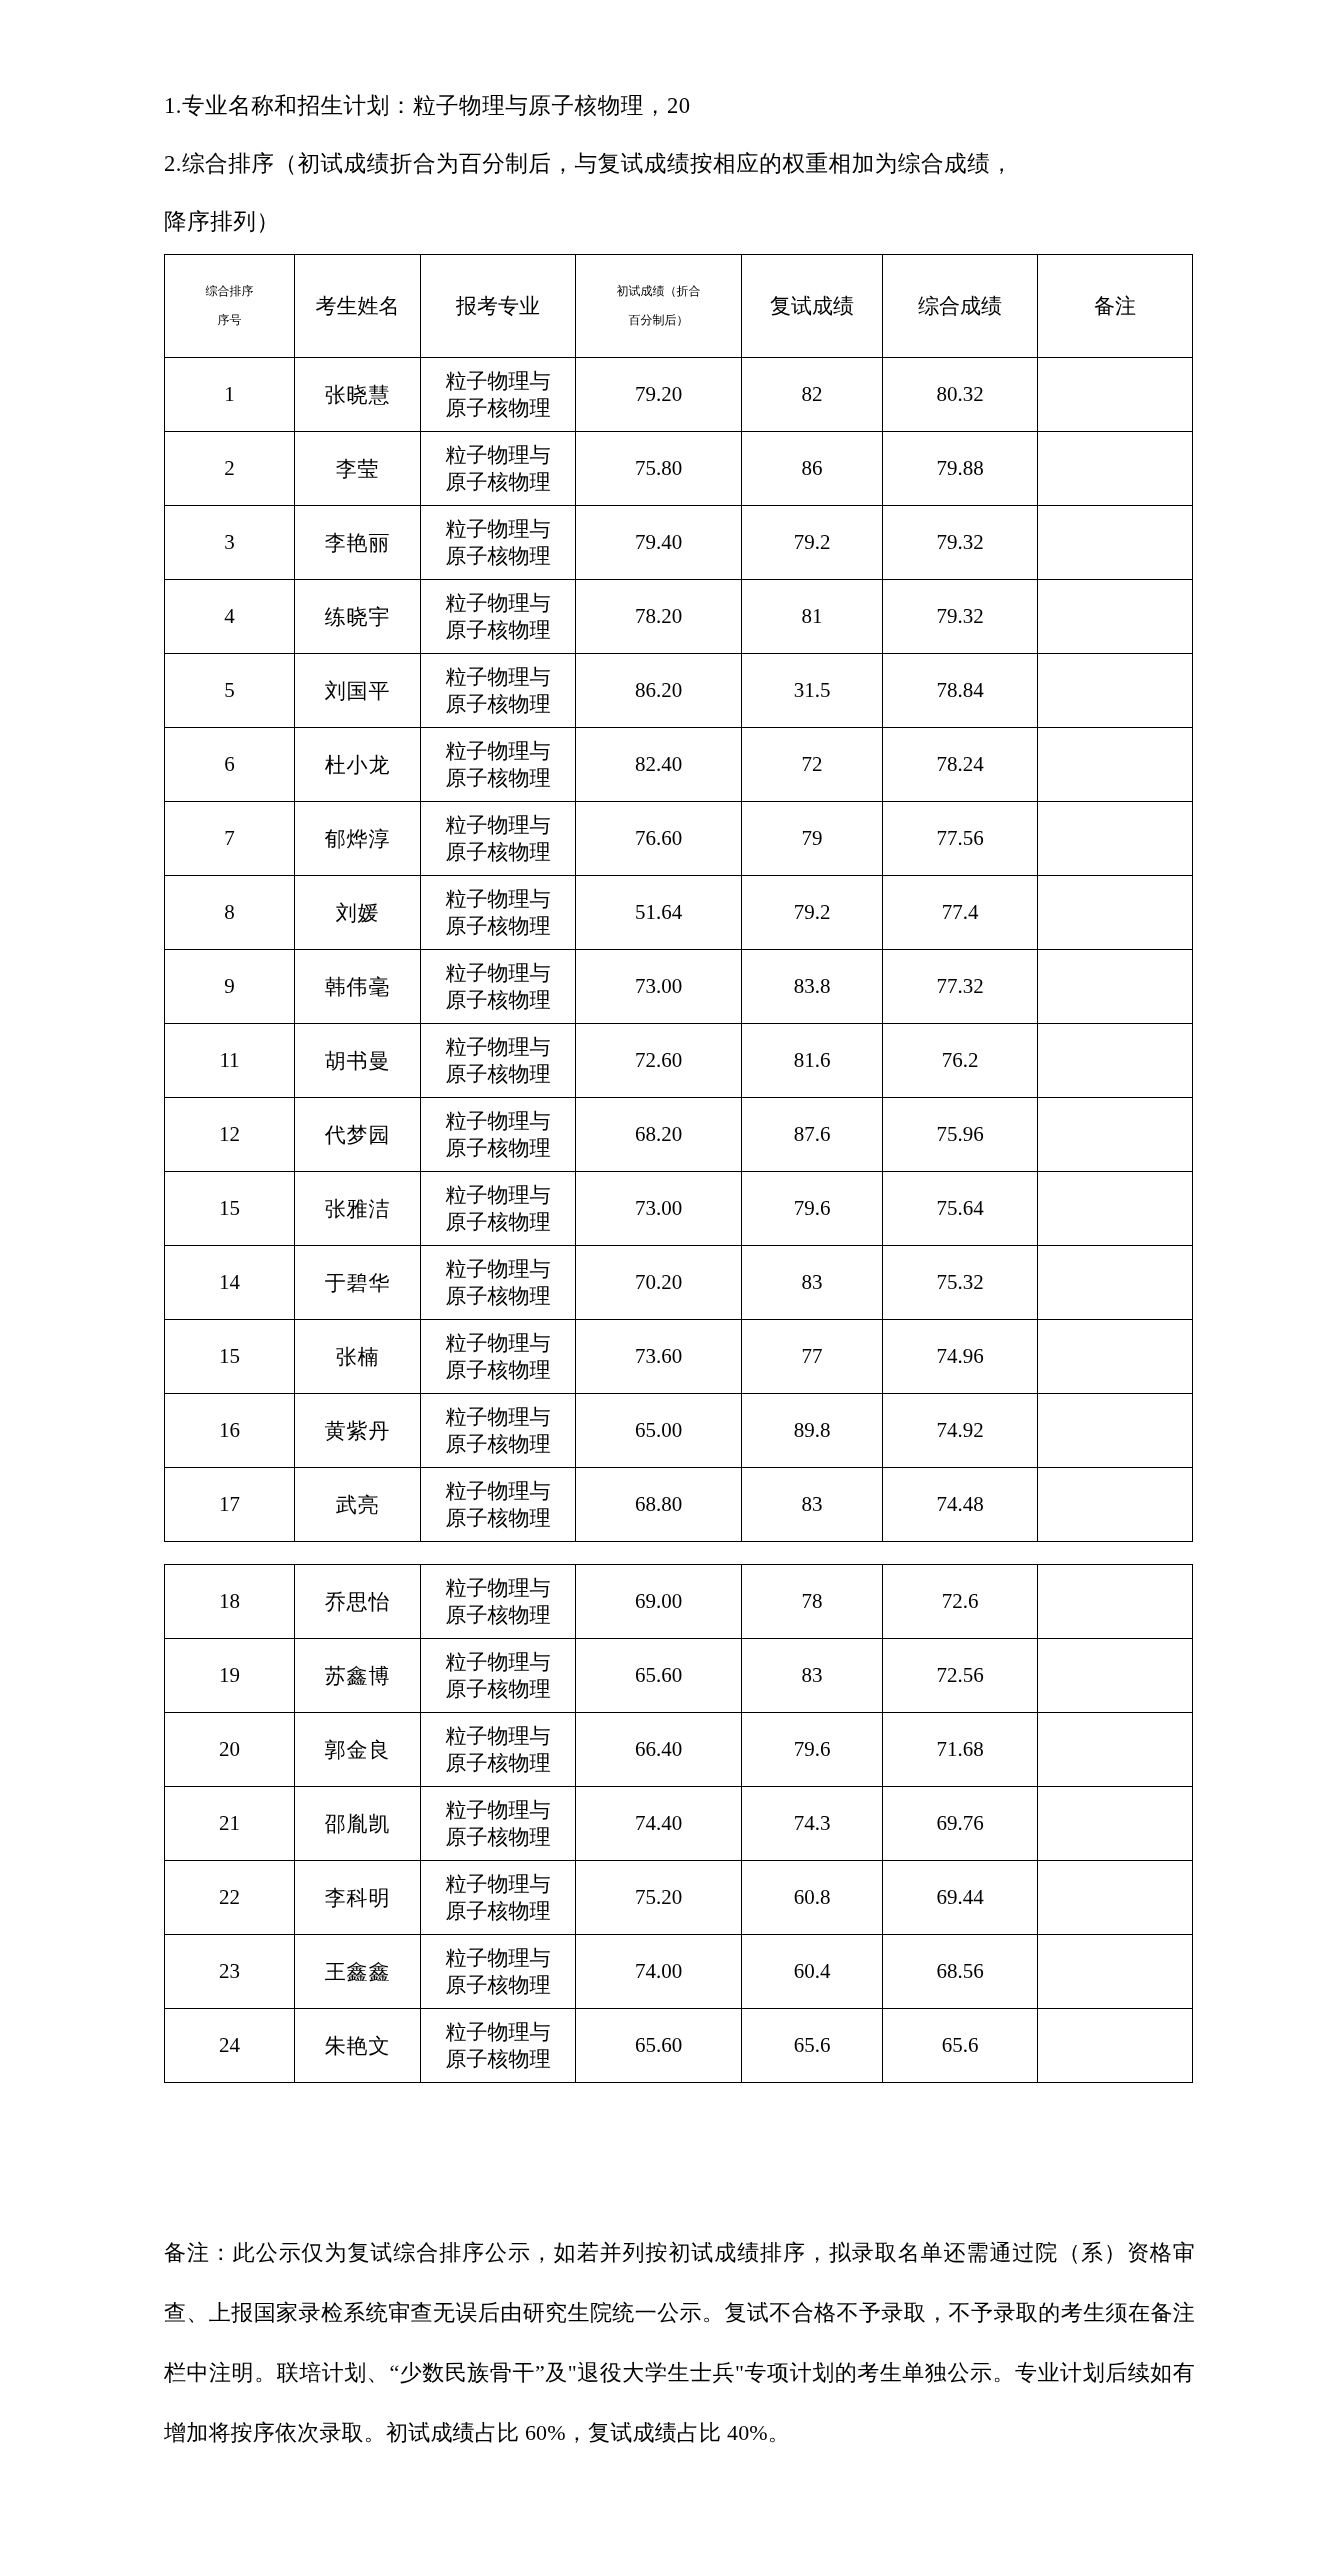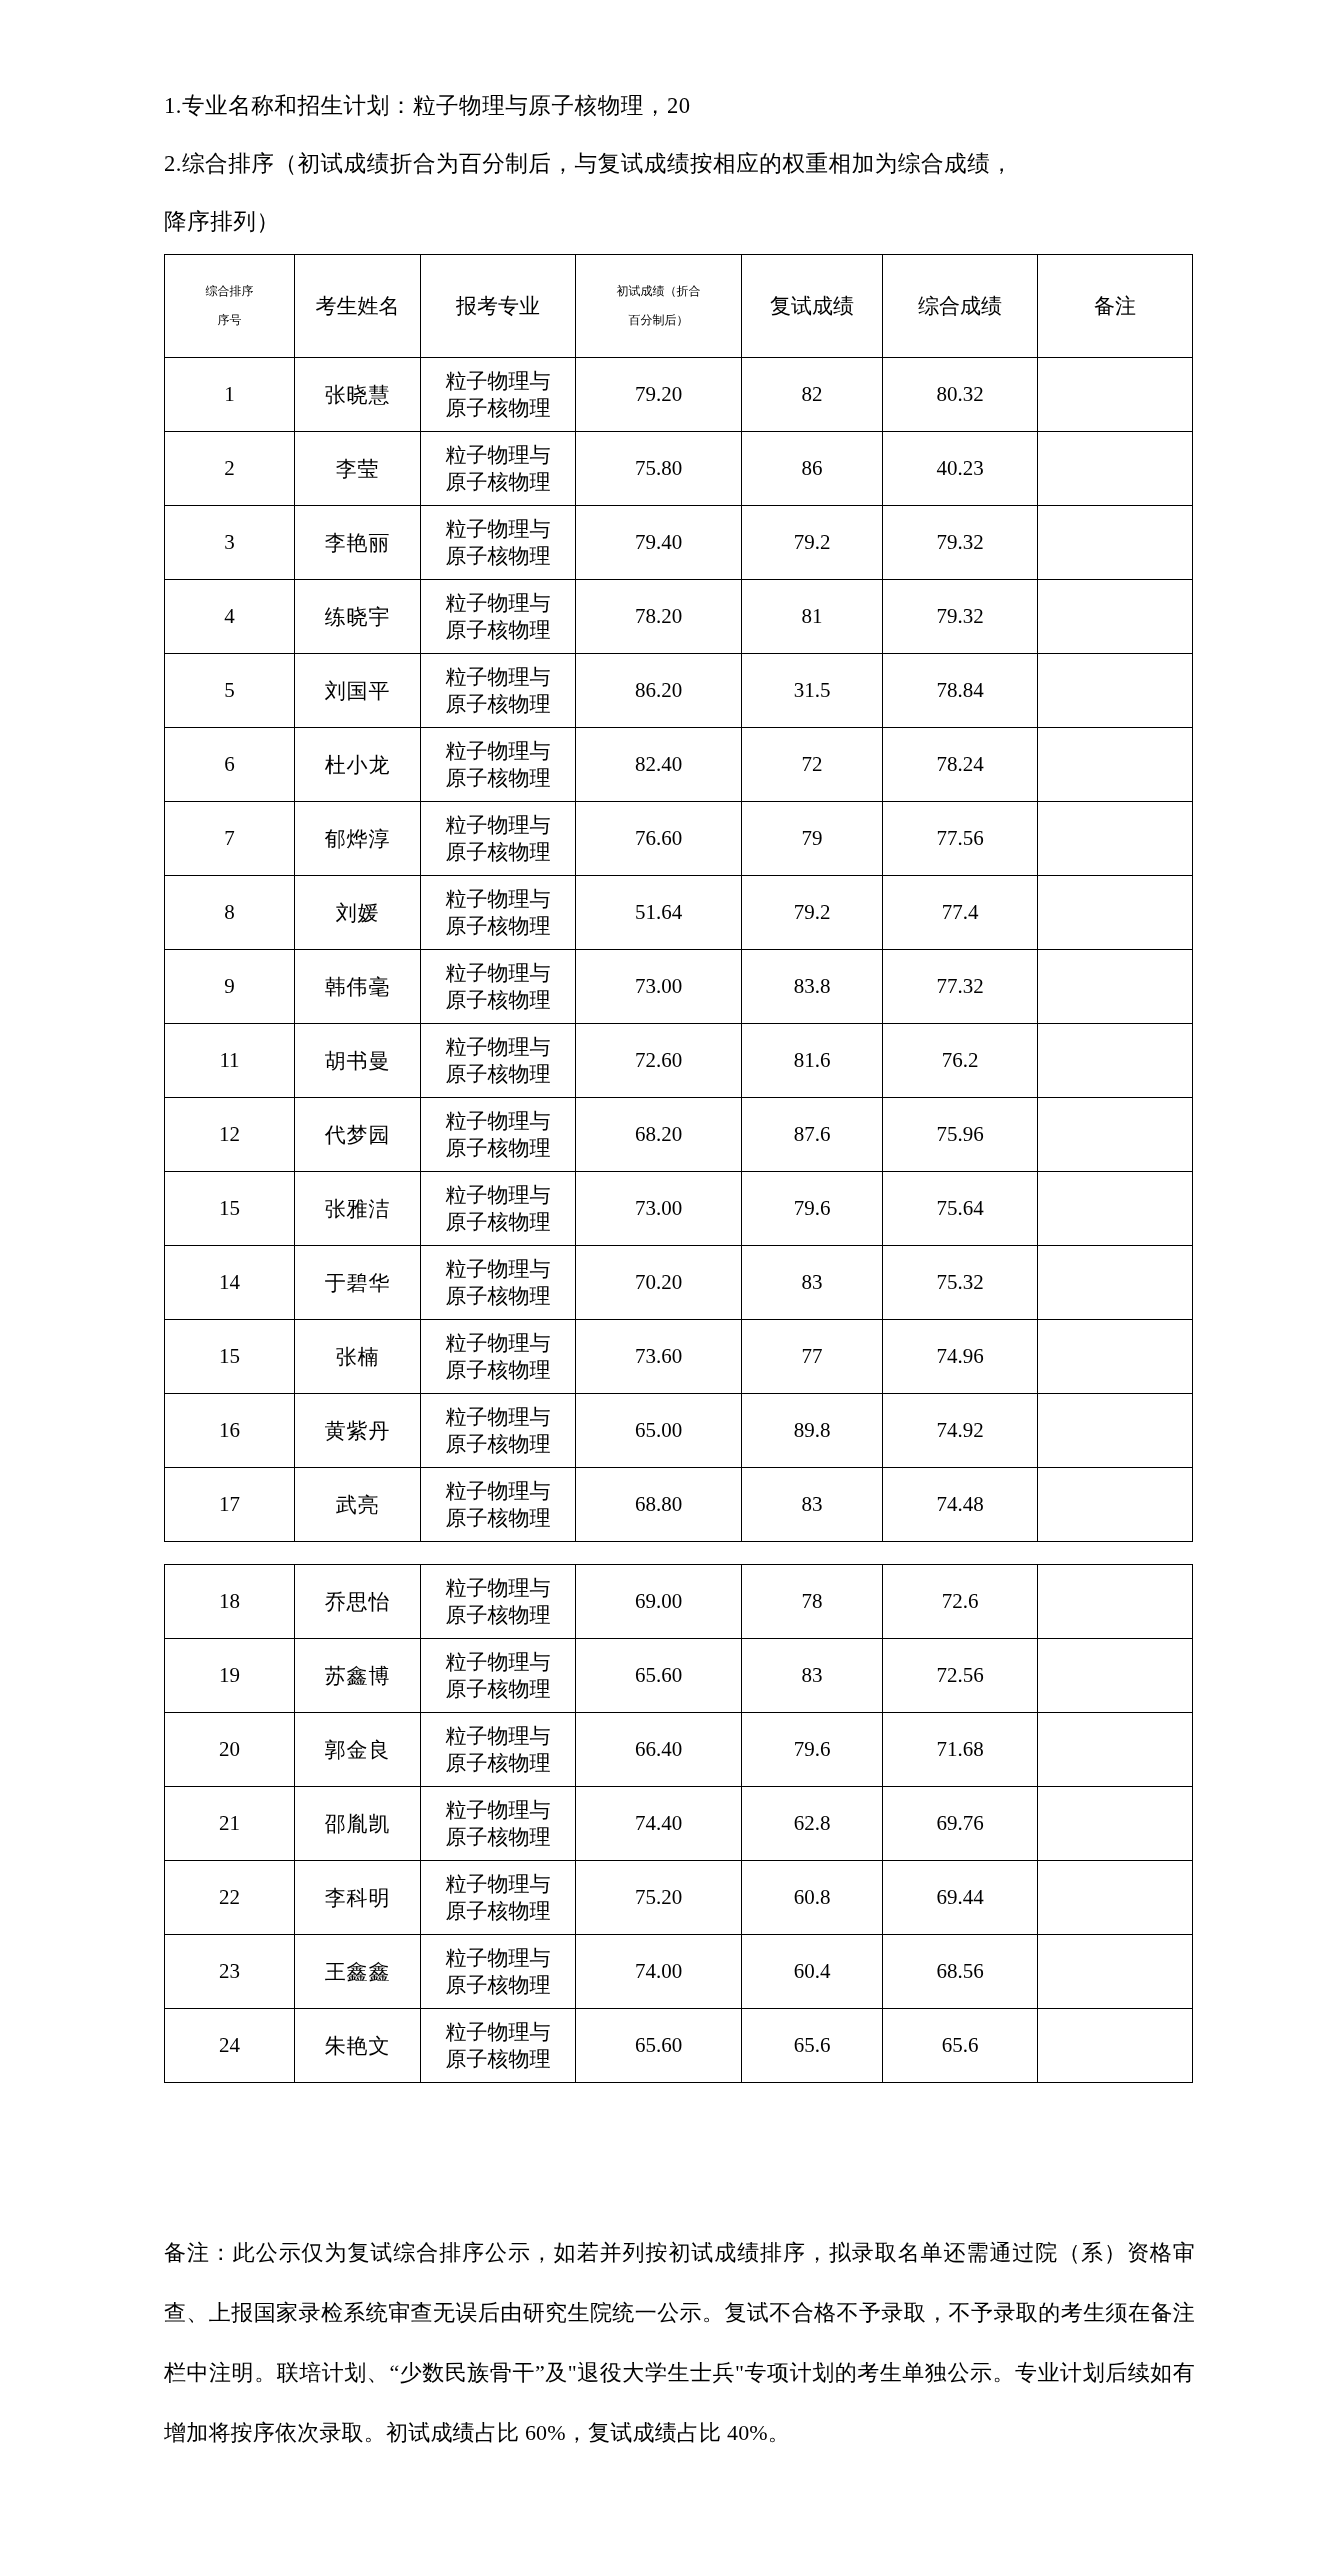--- a/index.html
+++ b/index.html
@@ -174,21 +174,21 @@
           </tr>
           <tr>
             <td class="rank-cell">2</td>
             <td class="name-cell">李莹</td>
             <td class="major-cell">
               <div>粒子物理与</div>
               <div>原子核物理</div>
             </td>
             <td class="num-cell">75.80</td>
             <td class="num-cell">86</td>
-            <td class="num-cell">40.23</td>
+            <td class="num-cell">79.88</td>
             <td class="note-cell"></td>
           </tr>
           <tr>
             <td class="rank-cell">3</td>
             <td class="name-cell">李艳丽</td>
             <td class="major-cell">
               <div>粒子物理与</div>
               <div>原子核物理</div>
             </td>
             <td class="num-cell">79.40</td>
@@ -405,21 +405,21 @@
             <td class="note-cell"></td>
           </tr>
           <tr>
             <td class="rank-cell">21</td>
             <td class="name-cell">邵胤凯</td>
             <td class="major-cell">
               <div>粒子物理与</div>
               <div>原子核物理</div>
             </td>
             <td class="num-cell">74.40</td>
-            <td class="num-cell">62.8</td>
+            <td class="num-cell">74.3</td>
             <td class="num-cell">69.76</td>
             <td class="note-cell"></td>
           </tr>
           <tr>
             <td class="rank-cell">22</td>
             <td class="name-cell">李科明</td>
             <td class="major-cell">
               <div>粒子物理与</div>
               <div>原子核物理</div>
             </td>

